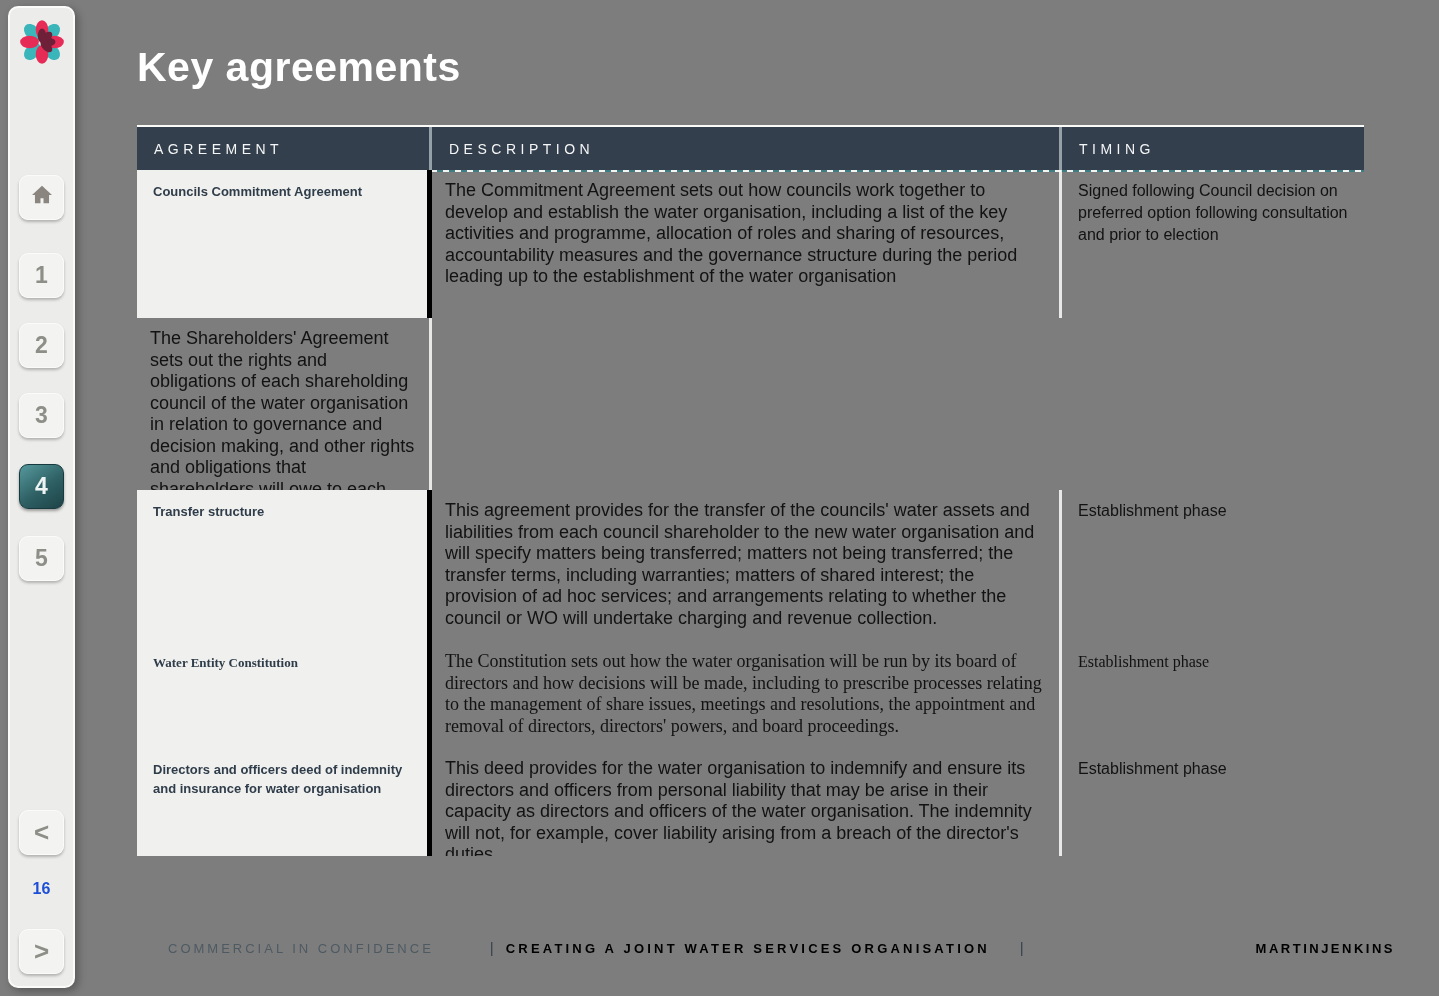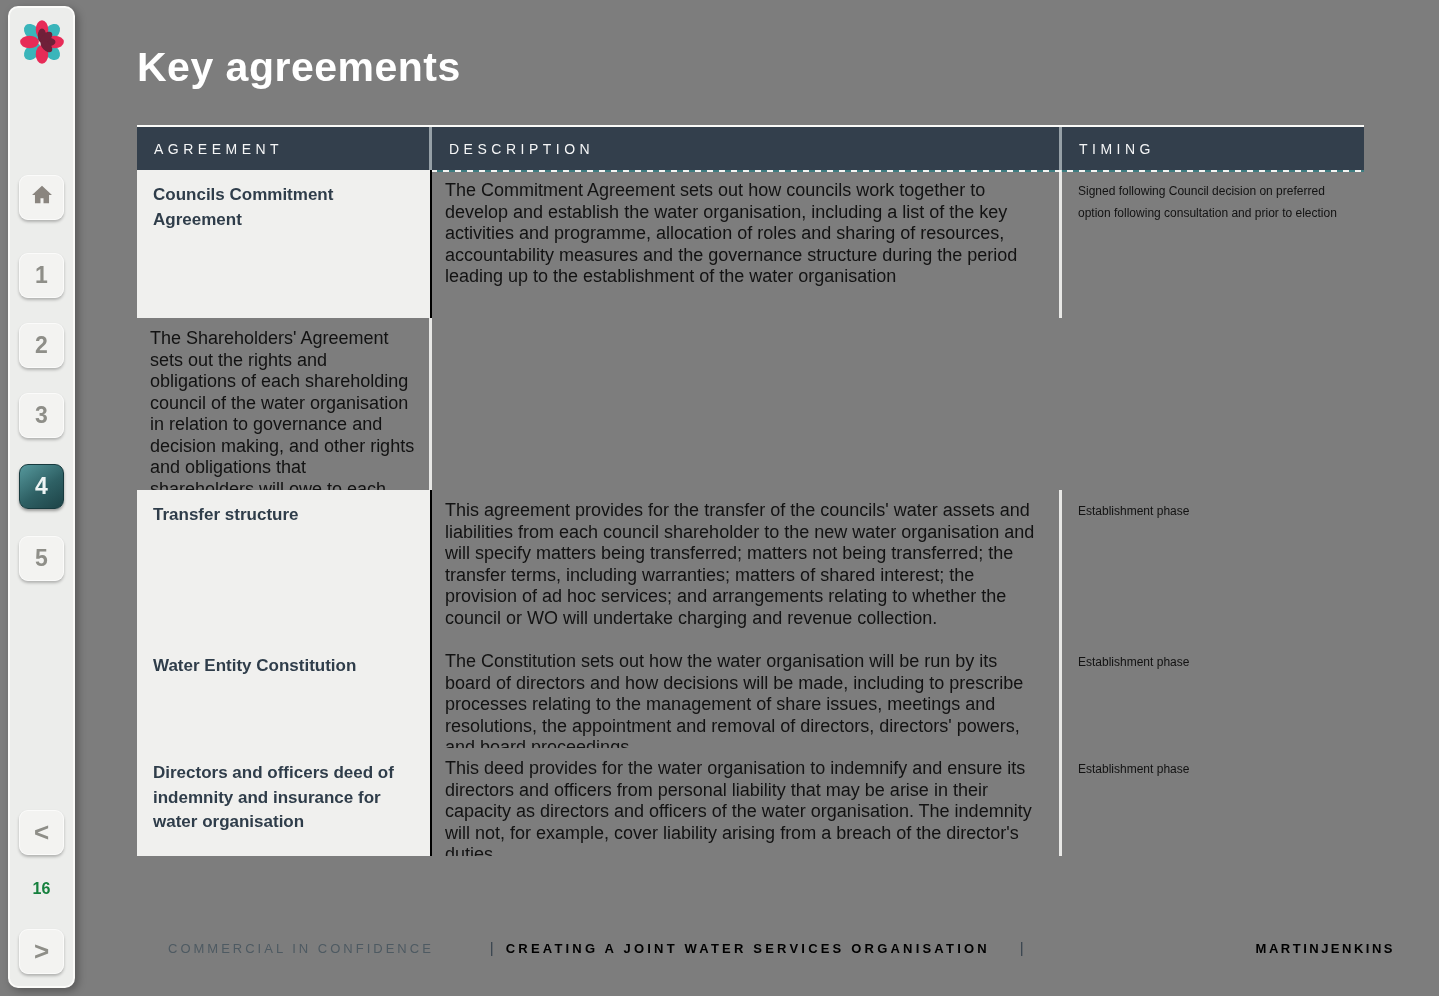--- a/index.html
+++ b/index.html
@@ -36,21 +36,21 @@
     background:linear-gradient(145deg,#56999d 0%, #2e6064 55%, #1d4347 100%);
     border:1px solid #173a3e;
     color:#eef4f4;
     box-shadow:0 2px 3px rgba(0,0,0,0.35);
   }
   .nav-btn.b5 { top:528px; }
   .nav-btn.prev { top:802px; font-size:26px; }
   .nav-btn.next { top:921px; font-size:26px; }
   .page-num {
     position:absolute; left:0; top:872px; width:63px;
-    text-align:center; color:#15803d; font-size:16px; font-weight:bold;
+    text-align:center; color:#1d4ed8; font-size:16px; font-weight:bold;
   }
 
   
   .slide-title {
     position:absolute; left:137px; top:44px;
     font-size:41px; font-weight:bold; color:#ffffff; letter-spacing:0.5px;
   }
 
   .agr-table { position:absolute; left:137px; top:125px; width:1227px; }
   .thead, .trow {
@@ -65,35 +65,35 @@
     display:flex; align-items:center;
     padding-left:17px;
   }
   .th.mid, .th.first { border-right:3px solid #96a0a7; }
   .thead::after, .trow::after {
     content:""; position:absolute; left:0; right:0; bottom:-2px; height:2px;
     background:repeating-linear-gradient(90deg,#3e7d81 0 6px,#f3f4f2 6px 12px);
   }
   .trow { overflow:hidden; }
   .r1 { height:148px; } .r2 { height:172px; } .r3 { height:151px; }
-  .r4 { height:107px; } .r5 { height:108px; }
+  .r4 { height:107px;font-family:Liberation Serif, serif; } .r5 { height:108px; }
   .cell-agreement {
     background:#f0f0ee;
-    border-right:2px solid #000000;
+    border-right:5px solid #000000;
     padding:13px 16px 10px 16px;
-    font-size:17px; font-weight:bold; color:#2f3d4a; line-height:1.45;
+    font-size:13px; font-weight:bold; color:#2f3d4a; line-height:1.45;
   }
   .cell-desc {
     border-right:3px solid rgba(250,250,248,0.85);
     padding:10px 14px 6px 13px;
     font-size:18px; color:#121212; line-height:21.5px;
   }
   .cell-timing {
     padding:10px 12px 6px 16px;
-    font-size:12px; color:#121212; line-height:22px;
+    font-size:16px; color:#121212; line-height:22px;
   }
 
   
   .slide-footer {
     position:absolute; left:137px; top:939px; width:1227px;
     display:flex; align-items:baseline;
     font-size:13px;
     margin-left:31px;
   }
   .f-left { color:#4e5a62; letter-spacing:3px; }

